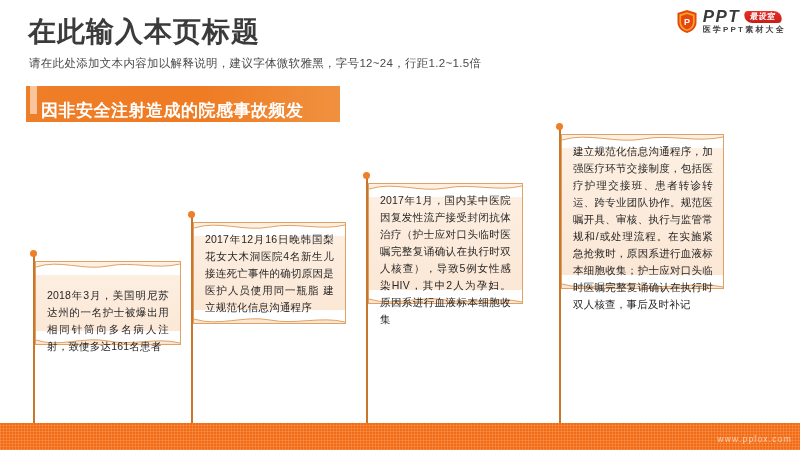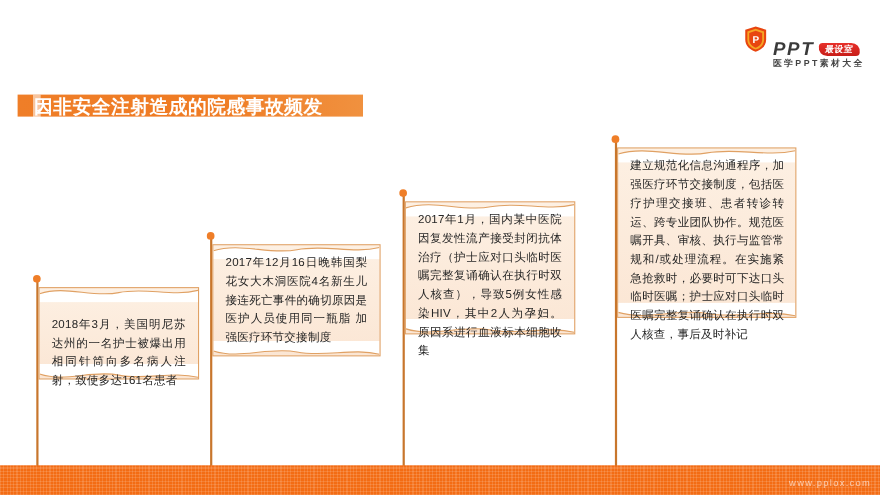--- a/index.html
+++ b/index.html
@@ -42,27 +42,27 @@
     top: 56px;
     font-size: 11.5px;
     color: #4a4a4a;
     letter-spacing: .3px;
     white-space: nowrap;
   }
 
   
   .banner {
     position: absolute;
-    left: 16px;
+    left: 26px;
     top: 86px;
     width: 314px;
-    height: 20px;
+    height: 36px;
     background: linear-gradient(90deg, #ef7e28 0%, #ef7b23 55%, #f0913f 100%);
     display: flex;
-    align-items: flex-start;
+    align-items: flex-end;
   }
   .banner-text {
     color: #ffffff;
     font-size: 17px;
     font-weight: bold;
     letter-spacing: .5px;
     padding-left: 15px;
     white-space: nowrap;
   }
   .banner-notch {
@@ -83,21 +83,21 @@
     display: flex;
     align-items: center;
     gap: 5px;
   }
   .logo-shield {
     position: relative;
     width: 22px;
     height: 25px;
   }
   .logo-shield svg { display: block; }
-  .logo-text { display: flex; flex-direction: column; gap: 1px; margin-top: 28px; }
+  .logo-text { display: flex; flex-direction: column; gap: 1px; }
   .logo-row1 { display: flex; align-items: center; gap: 4px; }
   .logo-ppt {
     font-size: 17px;
     font-weight: bold;
     font-style: italic;
     color: #3a3a3a;
     letter-spacing: 1.5px;
     line-height: 1;
   }
   .logo-badge {
@@ -191,20 +191,22 @@
     letter-spacing: 1.2px;
     font-family: "Liberation Sans", sans-serif;
     z-index: 3;
   }
 </style>
 </head>
 <body>
 
 <div class="slide">
 
+  <div class="page-title">在此输入本页标题</div>
+  <div class="page-subtitle">请在此处添加文本内容加以解释说明，建议字体微软雅黑，字号12~24，行距1.2~1.5倍</div>
 
   <div class="banner">
     <span class="banner-text">因非安全注射造成的院感事故频发</span>
   </div>
   <div class="banner-notch"></div>
 
   <div class="logo">
     <span class="logo-shield">
       <svg viewBox="0 0 22 25" width="22" height="25" aria-hidden="true">
         <path d="M11 1 L20.5 4 V13 C20.5 19 16 22.6 11 24 C6 22.6 1.5 19 1.5 13 V4 Z" fill="#e8450f"></path>
@@ -252,21 +254,21 @@
           <path d="M0,6 C25,-2 51,10 77,5 C103,0 128,9 153,3" fill="none" stroke="#e0a164" stroke-width="1"></path>
         </svg>
       </div>
       <div class="flag-wave-bot" style="bottom:-1px;">
         <svg viewBox="0 0 153 14" preserveAspectRatio="none">
           <path d="M0,0 L0,9 C25,17 51,5 77,10 C103,15 128,6 153,12 L153,0 Z" fill="#ffffff"></path>
           <path d="M0,9 C25,17 51,5 77,10 C103,15 128,6 153,12" fill="none" stroke="#e0a164" stroke-width="1"></path>
         </svg>
       </div>
     </div>
-    <div class="flag-text" style="top:17px; width:129px;">2017年12月16日晚韩国梨花女大木洞医院4名新生儿接连死亡事件的确切原因是医护人员使用同一瓶脂 加强医疗环节交接制度</div>
+    <div class="flag-text" style="top:17px; width:129px;">2017年12月16日晚韩国梨花女大木洞医院4名新生儿接连死亡事件的确切原因是医护人员使用同一瓶脂 建立规范化信息沟通程序</div>
   </div>
 
   <div class="flag" style="left:366px; top:175px;">
     <div class="pole" style="height:273px;"></div>
     <div class="pole-knob"></div>
     <div class="flag-body" style="top:8px; width:155px; height:121px;">
       <div class="flag-wave-top" style="top:-1px;">
         <svg viewBox="0 0 155 14" preserveAspectRatio="none">
           <path d="M0,14 L0,6 C26,-2 52,10 78,5 C104,0 130,9 155,3 L155,14 Z" fill="#ffffff"></path>
           <path d="M0,6 C26,-2 52,10 78,5 C104,0 130,9 155,3" fill="none" stroke="#e0a164" stroke-width="1"></path>
@@ -292,19 +294,19 @@
           <path d="M0,6 C27,-2 55,10 82,5 C109,0 136,9 163,3" fill="none" stroke="#e0a164" stroke-width="1"></path>
         </svg>
       </div>
       <div class="flag-wave-bot" style="bottom:-1px;">
         <svg viewBox="0 0 163 14" preserveAspectRatio="none">
           <path d="M0,0 L0,9 C27,17 55,5 82,10 C109,15 136,6 163,12 L163,0 Z" fill="#ffffff"></path>
           <path d="M0,9 C27,17 55,5 82,10 C109,15 136,6 163,12" fill="none" stroke="#e0a164" stroke-width="1"></path>
         </svg>
       </div>
     </div>
-    <div class="flag-text" style="top:17px; width:140px;">建立规范化信息沟通程序，加强医疗环节交接制度，包括医疗护理交接班、患者转诊转运、跨专业团队协作。规范医嘱开具、审核、执行与监管常规和/或处理流程。在实施紧急抢救时，必要时可下达口头临时医嘱；护士应对口头临时医嘱完整复诵确认在执行时双人核查，事后及时补记</div>
+    <div class="flag-text" style="top:17px; width:140px;">建立规范化信息沟通程序，加强医疗环节交接制度，包括医疗护理交接班、患者转诊转运、跨专业团队协作。规范医嘱开具、审核、执行与监管常规和/或处理流程。在实施紧急抢救时，原因系进行血液标本细胞收集；护士应对口头临时医嘱完整复诵确认在执行时双人核查，事后及时补记</div>
   </div>
 
   <div class="bottom-band"></div>
   <div class="watermark">www.pplox.com</div>
 
 </div>
 
 </body></html>

